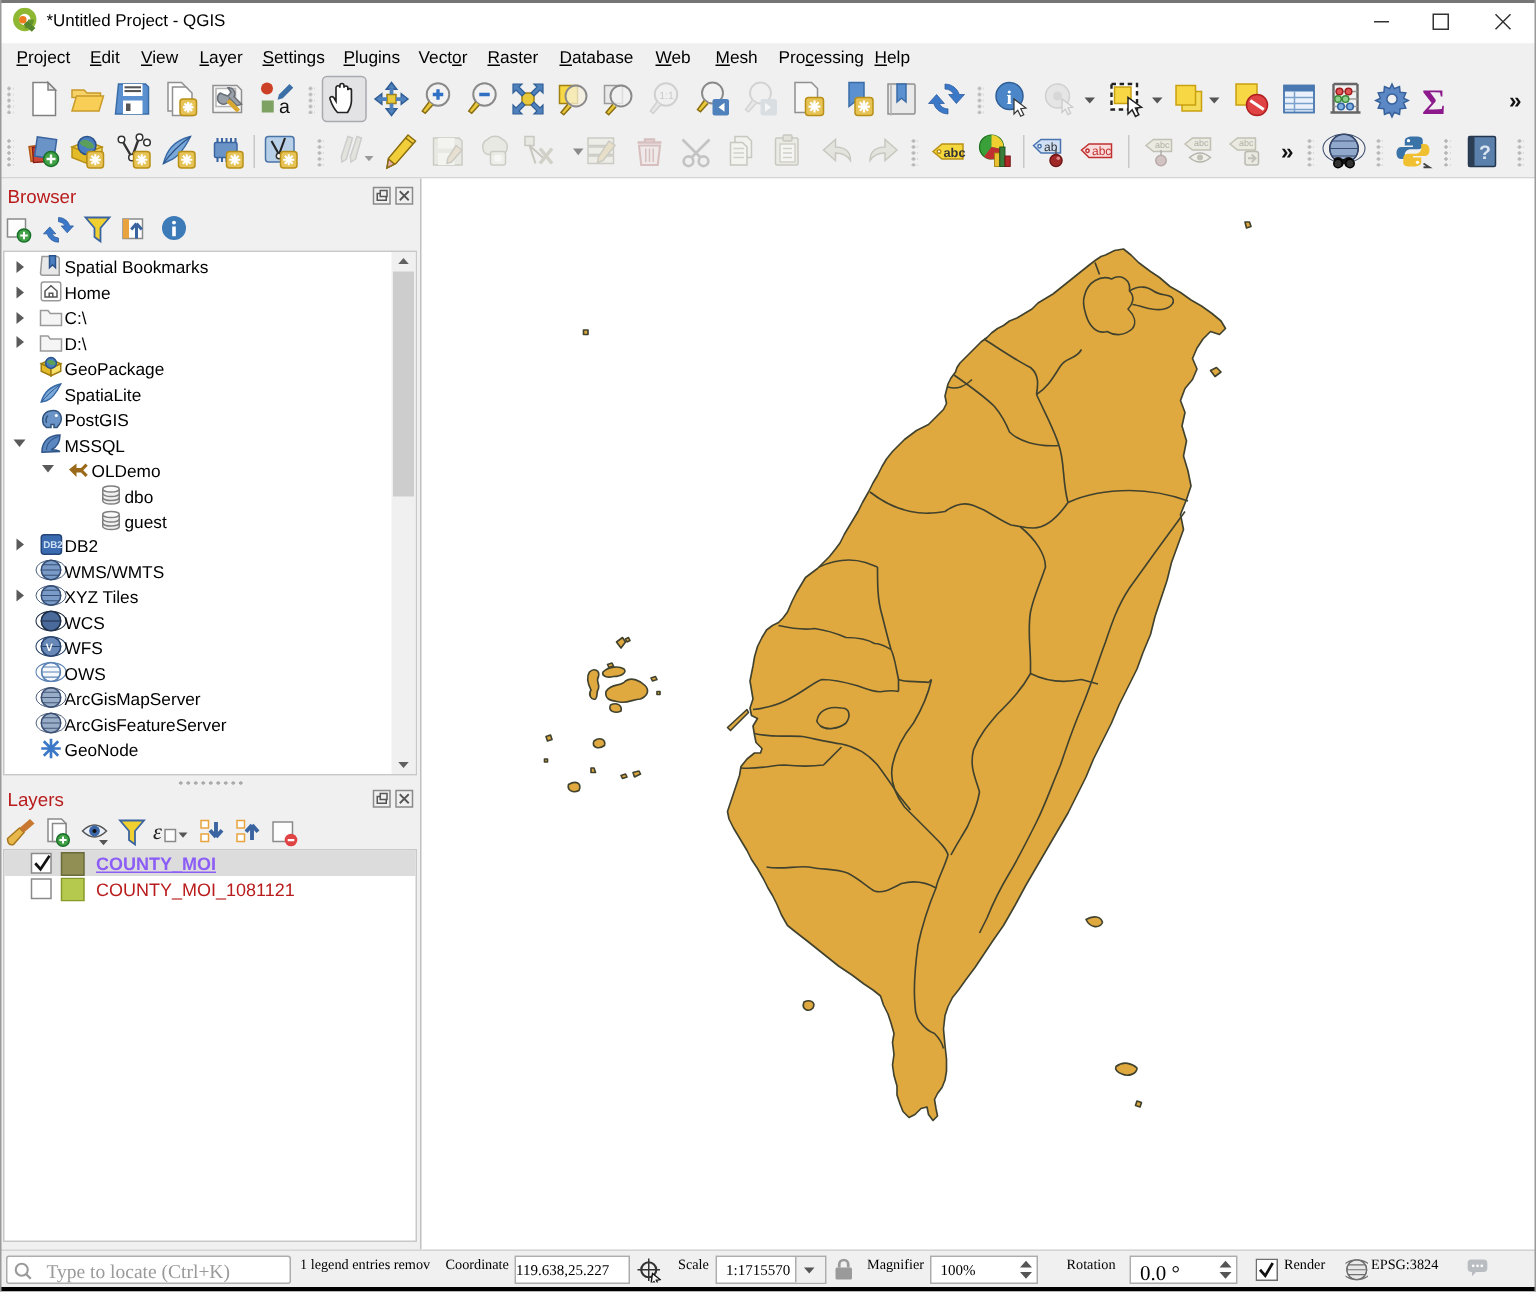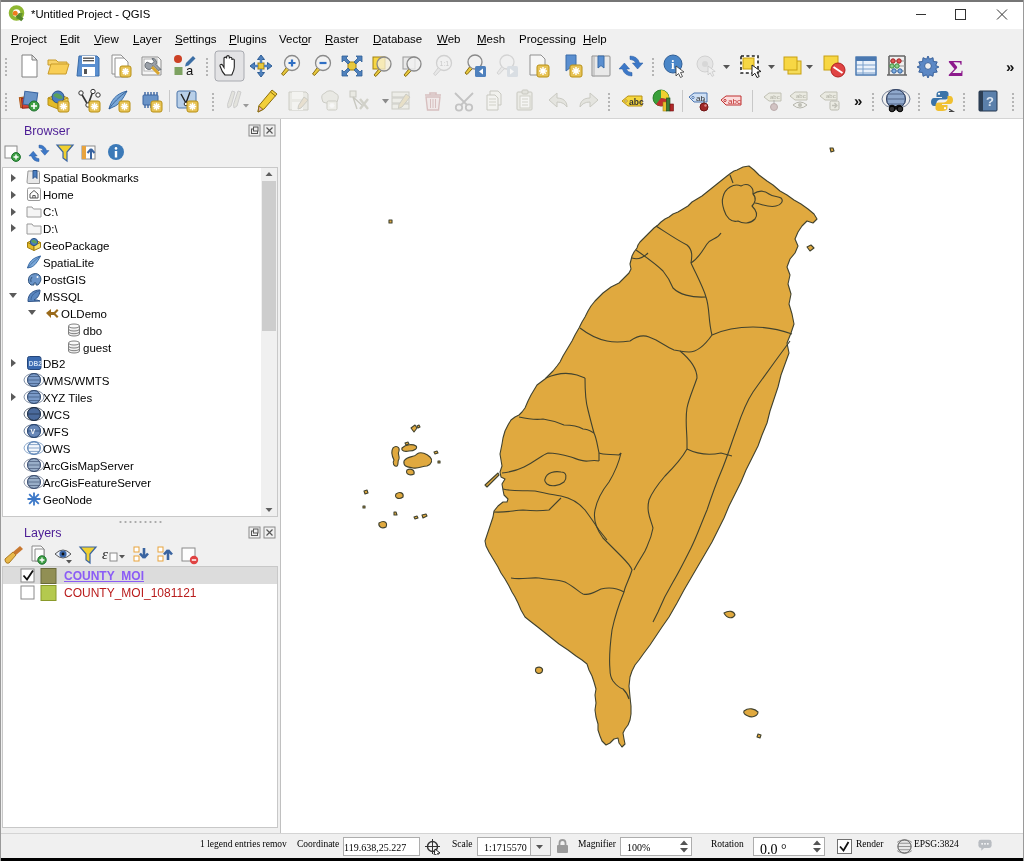--- a/index.html
+++ b/index.html
@@ -15,21 +15,21 @@
 .menu-item u { text-decoration:underline; }
 
 #toolbar1 { left:0; top:49px; width:1024px; height:35px; background:#f0f0f0; }
 #toolbar2 { left:0; top:84px; width:1024px; height:35px; background:#f0f0f0; border-bottom:1px solid #d4d4d4; }
 .grip { position:absolute; top:8px; width:5px; height:19px;
   background-image:radial-gradient(circle, #b5b5b5 1px, transparent 1.2px);
   background-size:4px 4px; }
 .tsep { position:absolute; top:6px; width:1px; height:22px; background:#c8c8c8; }
 
 #dockarea { left:0; top:119px; width:280px; height:714px; background:#f0f0f0; }
-.dock-title { position:absolute; left:24px; font-size:12.5px; color:#4c1d95; }
+.dock-title { position:absolute; left:5px; font-size:12.5px; color:#b91c1c; }
 .panel-white { position:absolute; background:#ffffff; border:1px solid #c8c8c8; }
 
 #mapcanvas { left:280px; top:119px; width:744px; height:714px; background:#ffffff; border-left:1px solid #c0c0c0; }
 
 #statusbar { left:0; top:833px; width:1024px; height:25px; background:#f0f0f0; border-top:1px solid #d4d4d4;
   font-family:"Liberation Serif", serif; font-size:9.5px; color:#000; }
 #statusbar .lbl { position:absolute; top:5px; }
 .sbox { position:absolute; background:#fff; border:1px solid #adadad; font-family:"Liberation Serif", serif; }
 #blackbar { left:0; top:858px; width:1024px; height:3px; background:#000; }
 </style>
@@ -757,20 +757,27 @@
 <path d="M598,453 C602,455 611,454 618,455 L620,453"></path>
 <path d="M501,473 C510,472 519,469 523,467 C535,461 541,455 547,453 C555,453 563,455 570,457 C576,459 582,462 587,461 C594,460 598,461 598,461"></path>
 <path d="M502,489 C514,492 526,490 534,491 C544,493 552,495 560,496 C570,498 578,503 584,510 C590,518 594,524 598,530 L606,540"></path>
 <path d="M493,512 C505,513 514,510 522,510 C532,511 540,511 548,510 L560,498"></path>
 <path d="M510,578 C520,580 530,577 538,578 C548,580 556,579 564,582 C572,586 578,592 582,594 C588,596 594,592 600,589 C608,587 616,588 623,592"></path>
 </g>
 </svg>
 </div>
 
 <div class="abs" id="statusbar">
+  <div class="sbox" style="left:4px;top:3px;width:190px;height:19px;border-radius:2px">
+    <svg style="position:absolute;left:4px;top:3px" width="13" height="13" viewBox="0 0 13 13">
+        <circle cx="5.5" cy="5.5" r="4" fill="none" stroke="#9a9a9a" stroke-width="1.4"></circle>
+        <path d="M8.5,8.5 l3,3" stroke="#9a9a9a" stroke-width="1.6"></path>
+      </svg>
+    <span style="position:absolute;left:26px;top:2px;color:#9a9a9a;font-size:13px">Type to locate (Ctrl+K)</span>
+  </div>
   <span class="lbl" style="left:200px">1 legend entries remov</span>
   <span class="lbl" style="left:297px">Coordinate</span>
   <div class="sbox" style="left:343px;top:3px;width:77px;height:19px;font-size:10px;padding-top:4px">119.638,25.227</div>
   <svg style="position:absolute;left:424px;top:4px" width="17" height="17" viewBox="0 0 17 17">
     <path d="M8.5,1 v15 M1,8.5 h15" stroke="#333" stroke-width="1"></path>
     <circle cx="8.5" cy="8.5" r="5" fill="none" stroke="#333" stroke-width="1.4"></circle>
     <path d="M11,11 l5,4 -2.5,0.5 1,2 -1.5,0.8 -1,-2 -2,1.7 z" fill="#fff" stroke="#111" stroke-width="0.9"></path>
   </svg>
   <span class="lbl" style="left:452px">Scale</span>
   <div class="sbox" style="left:477px;top:3px;width:74px;height:19px;font-size:10px;padding:4px 0 0 6px">1:1715570</div>

